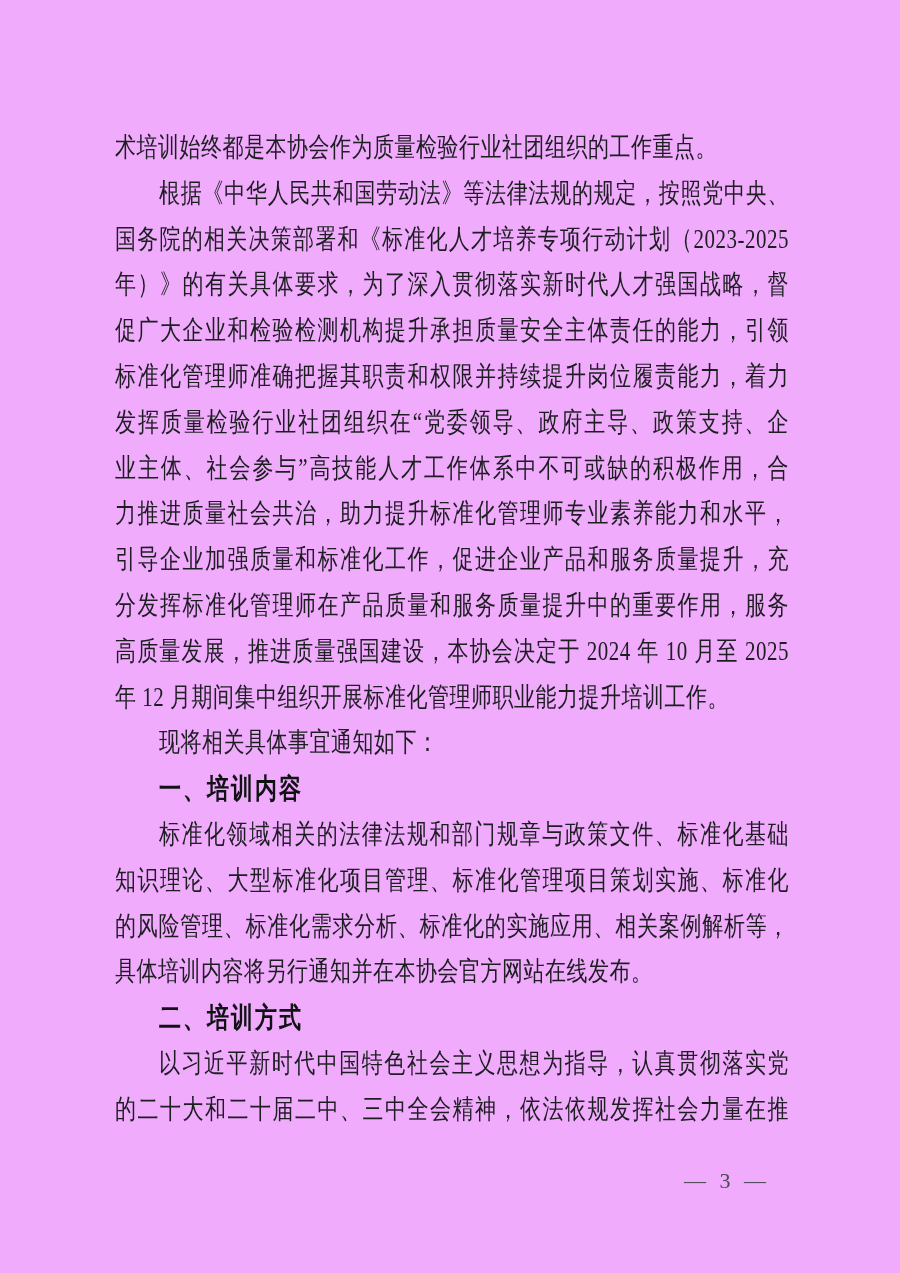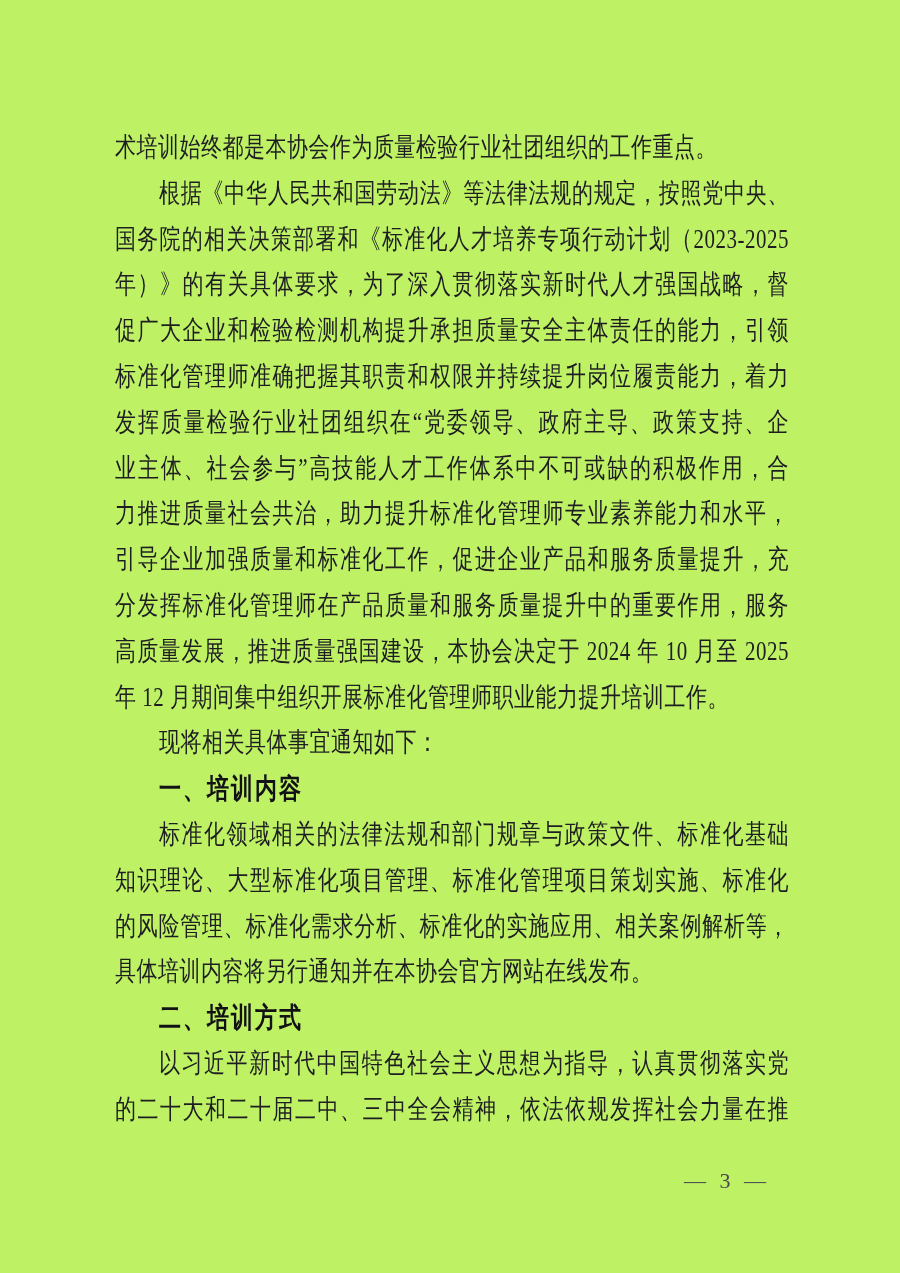--- a/index.html
+++ b/index.html
@@ -5,21 +5,21 @@
   html, body {
     margin: 0;
     padding: 0;
     background: #e8e8e8;
   }
   .page {
     position: relative;
     width: 900px;
     height: 1273px;
     margin: 0 auto;
-    background: #bef264;
+    background: #f0abfc;
     overflow: hidden;
     font-family: "Liberation Serif", "DejaVu Serif", serif;
     color: #1d1d22;
   }
   .text-block {
     position: absolute;
     left: 115px;
     top: 125px;
     width: 674px;
   }

